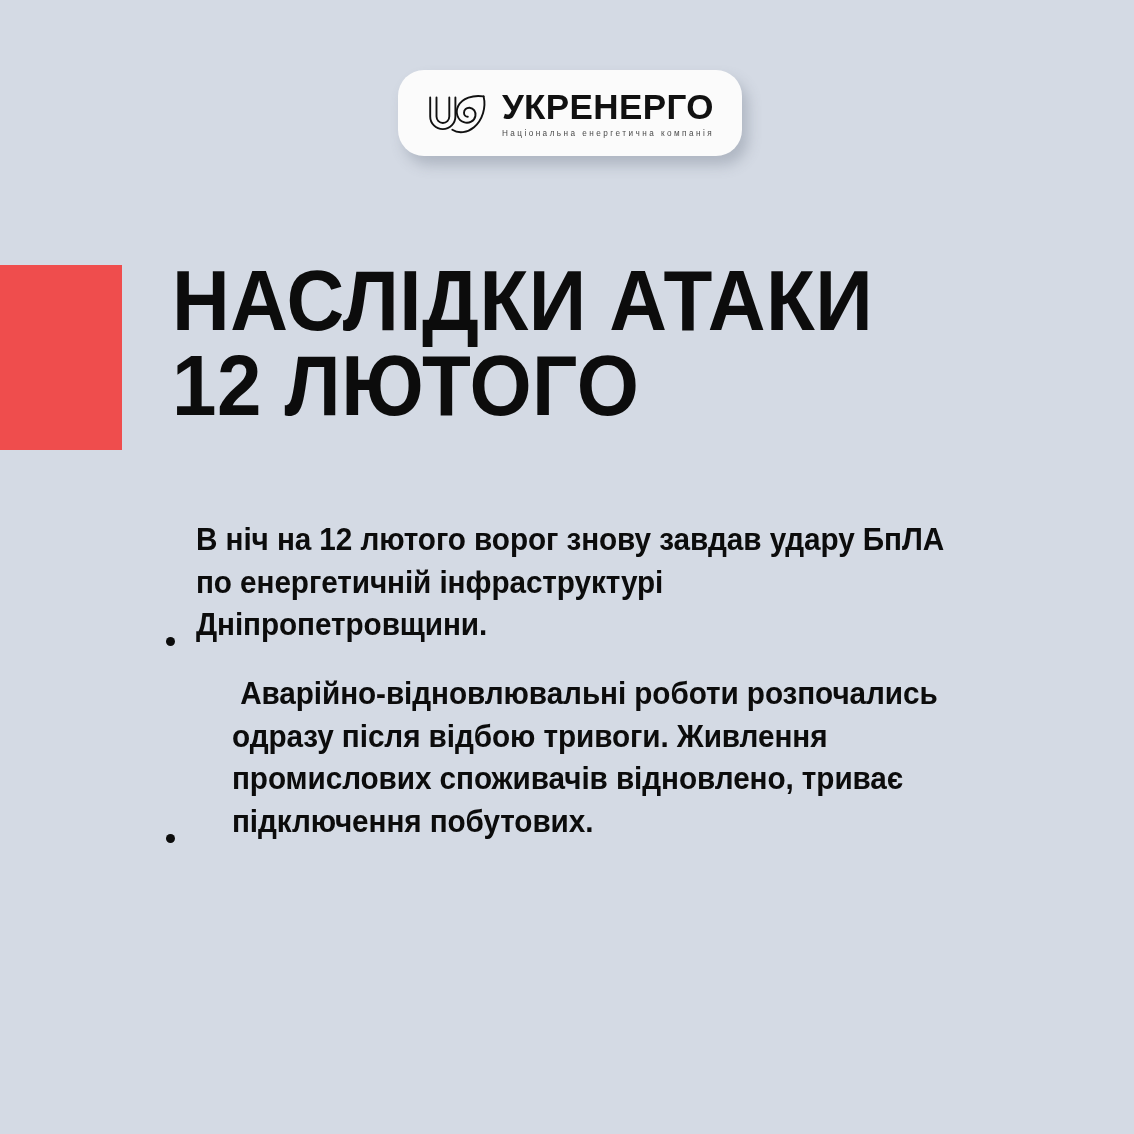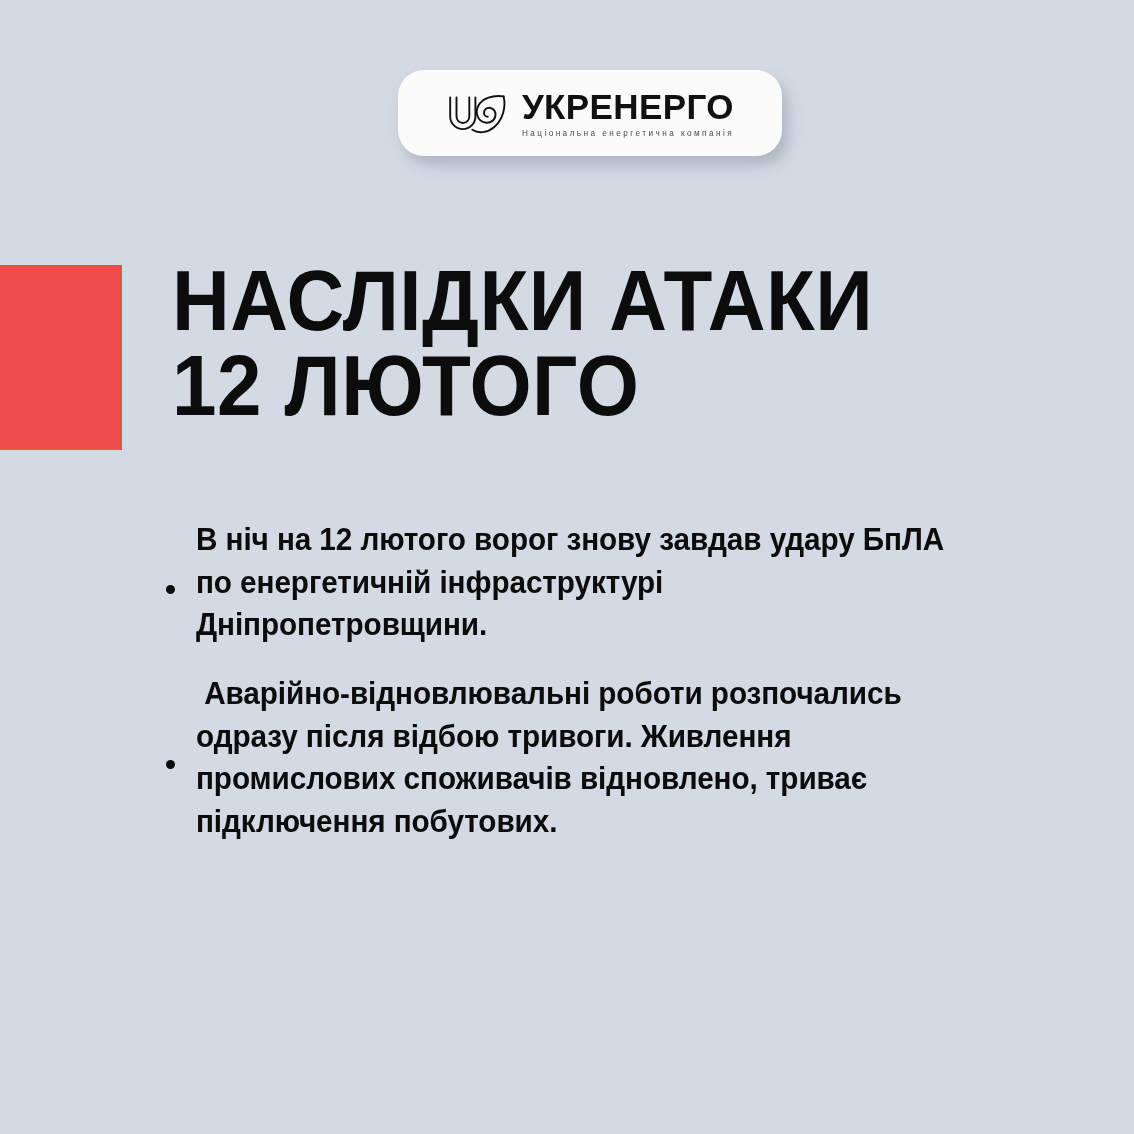--- a/index.html
+++ b/index.html
@@ -15,21 +15,21 @@
     position: relative;
     overflow: hidden;
     -webkit-font-smoothing: antialiased;
   }
 
   
   .logo-card {
     position: absolute;
     left: 398px;
     top: 70px;
-    width: 384px;
+    width: 344px;
     height: 86px;
     background: #fbfbfb;
     border-radius: 26px;
     box-shadow: 6px 9px 14px rgba(90, 100, 115, 0.30);
     display: flex;
     align-items: center;
     justify-content: center;
     gap: 14px;
   }
   .logo-mark {
@@ -98,25 +98,26 @@
 
   
   .bullets {
     position: absolute;
     left: 166px;
     top: 518px;
     width: 800px;
   }
   .bullet-item {
     display: flex;
-    align-items: center;
+    align-items: flex-end;
     margin-bottom: 26px;
   }
   .bullet-item:last-child {
     margin-bottom: 0;
+    gap: 36px;
   }
   .bullet-dot {
     flex: 0 0 auto;
     width: 9px;
     height: 9px;
     border-radius: 50%;
     background: #0c0c0c;
     margin-top: 15px;
     margin-right: 21px;
   }

